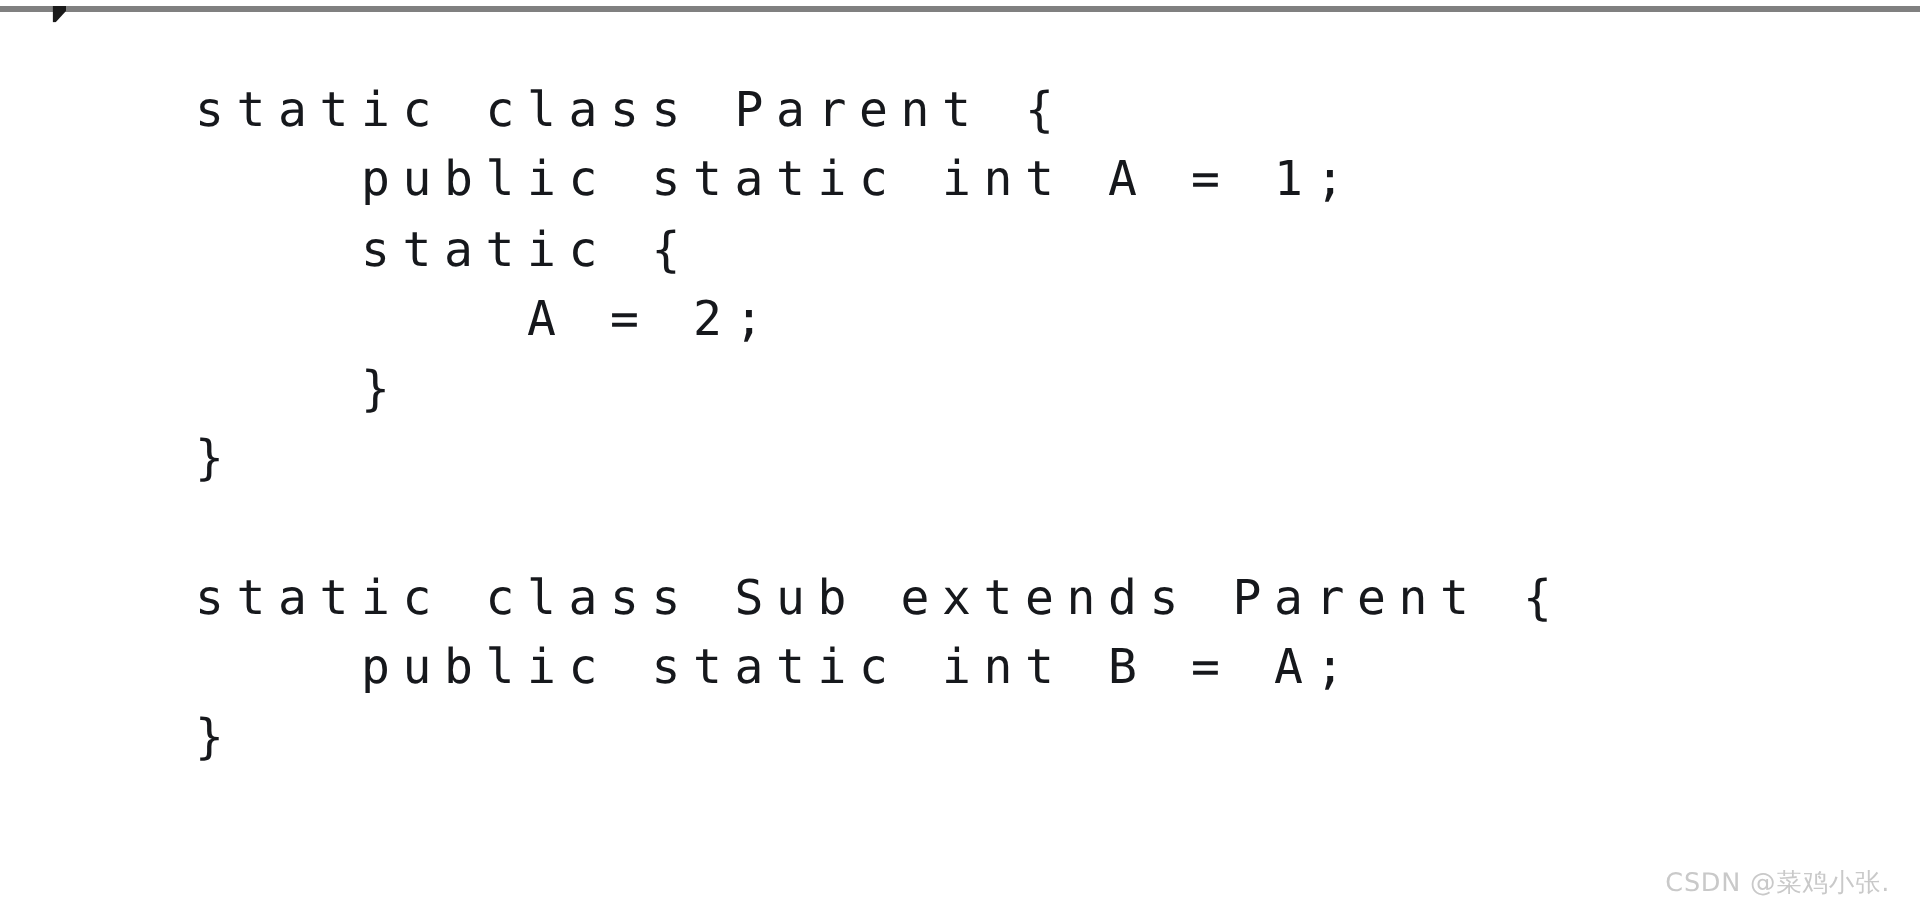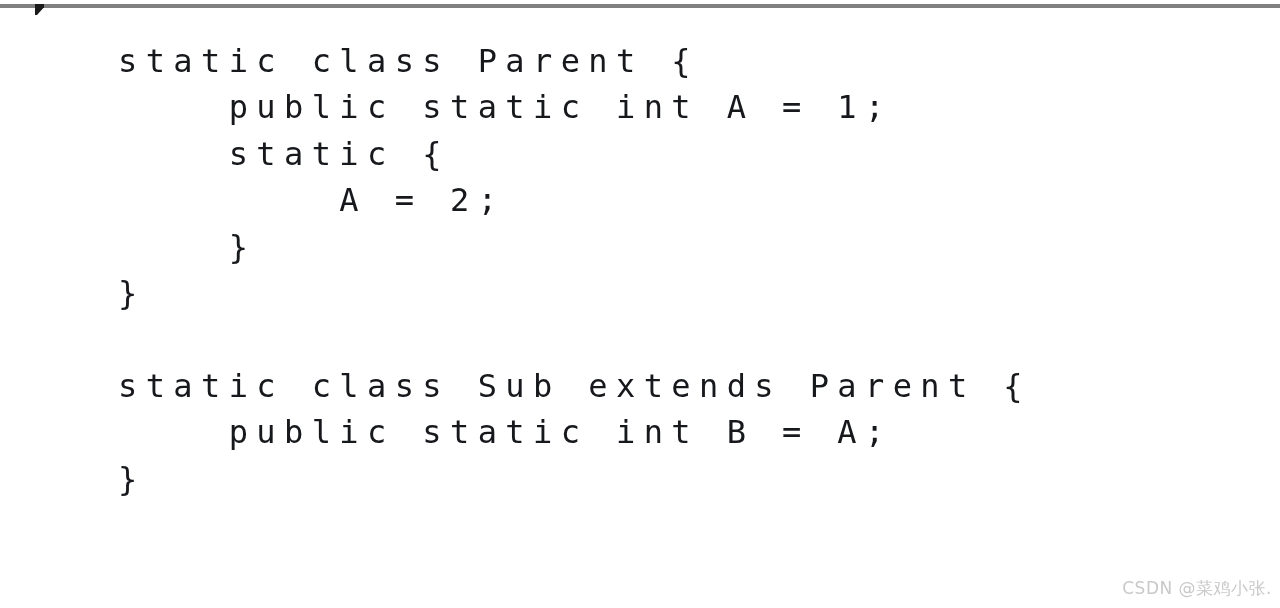--- a/index.html
+++ b/index.html
@@ -40,21 +40,21 @@
     height: 11px;
     background: #1a1a1a;
     clip-path: polygon(0 0, 100% 0, 100% 30%, 22% 100%, 0 100%);
   }
 
   
   .code-block {
     position: absolute;
     left: 118px;
     top: 38px;
-    margin: 0;
+    margin: 12px;
     padding: 0;
     font-family: "DejaVu Sans Mono", "Liberation Mono", monospace;
     font-size: 32px;
     line-height: 46.4px;
     letter-spacing: 8.4px;
     color: #16181c;
     white-space: pre;
     font-weight: 400;
   }
 
@@ -64,21 +64,21 @@
     white-space: pre;
   }
 
   .code-line.blank {
     
   }
 
   
   .watermark {
     position: absolute;
-    right: 8px;
+    right: 20px;
     bottom: 8px;
     font-family: "DejaVu Sans", "Liberation Sans", sans-serif;
     font-size: 17px;
     color: #c9c9c9;
     letter-spacing: 0.5px;
     white-space: nowrap;
     user-select: none;
   }
 </style>
 </head>

